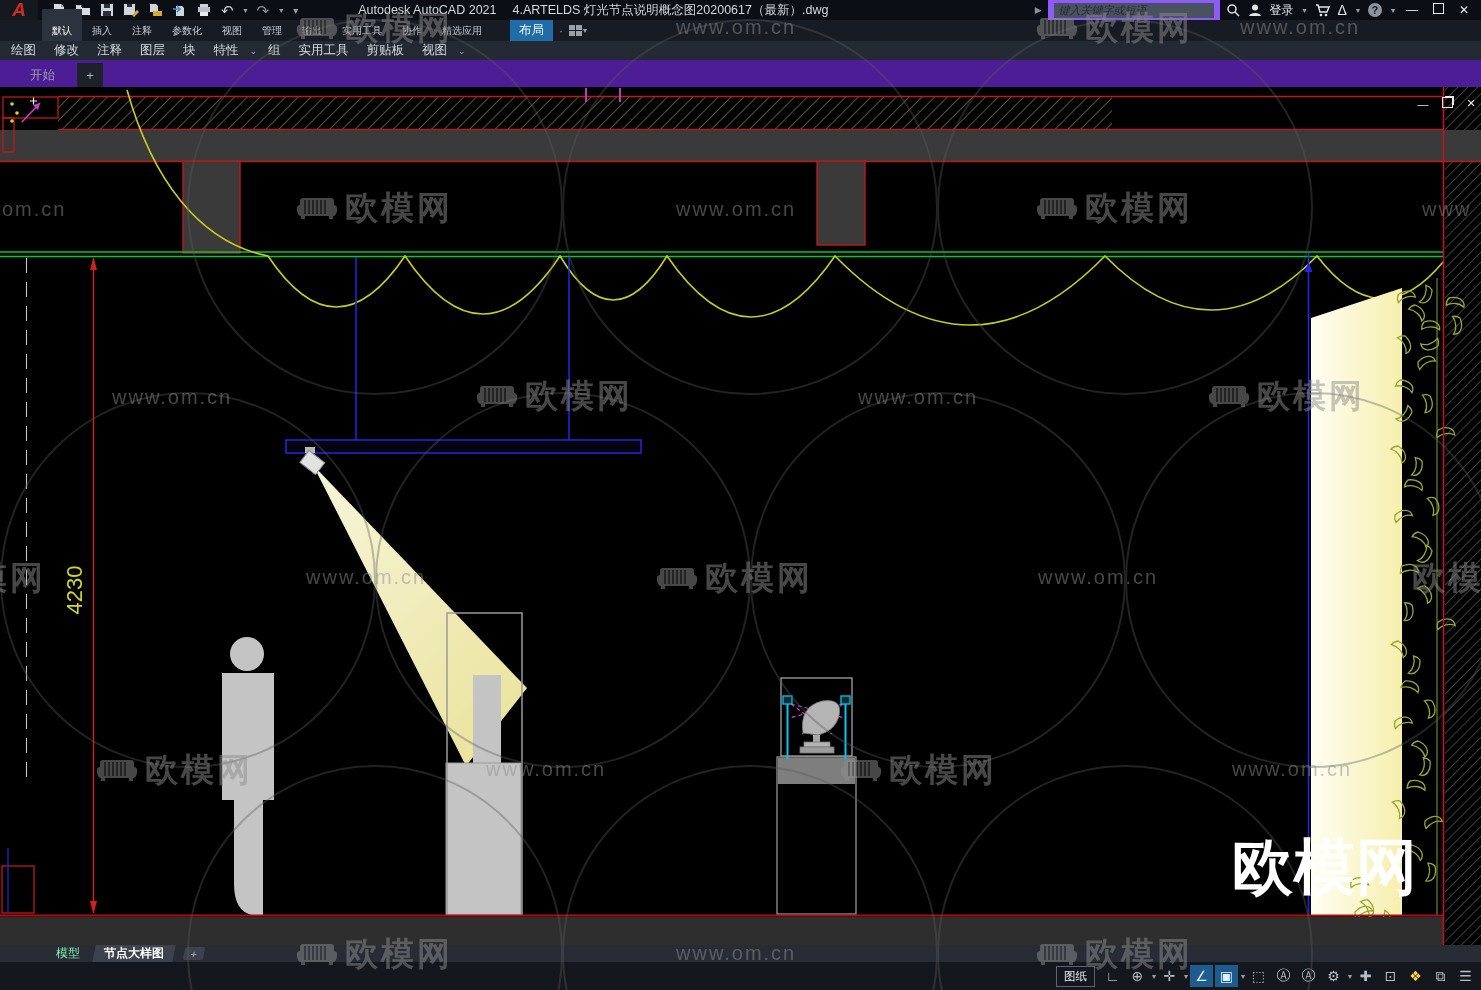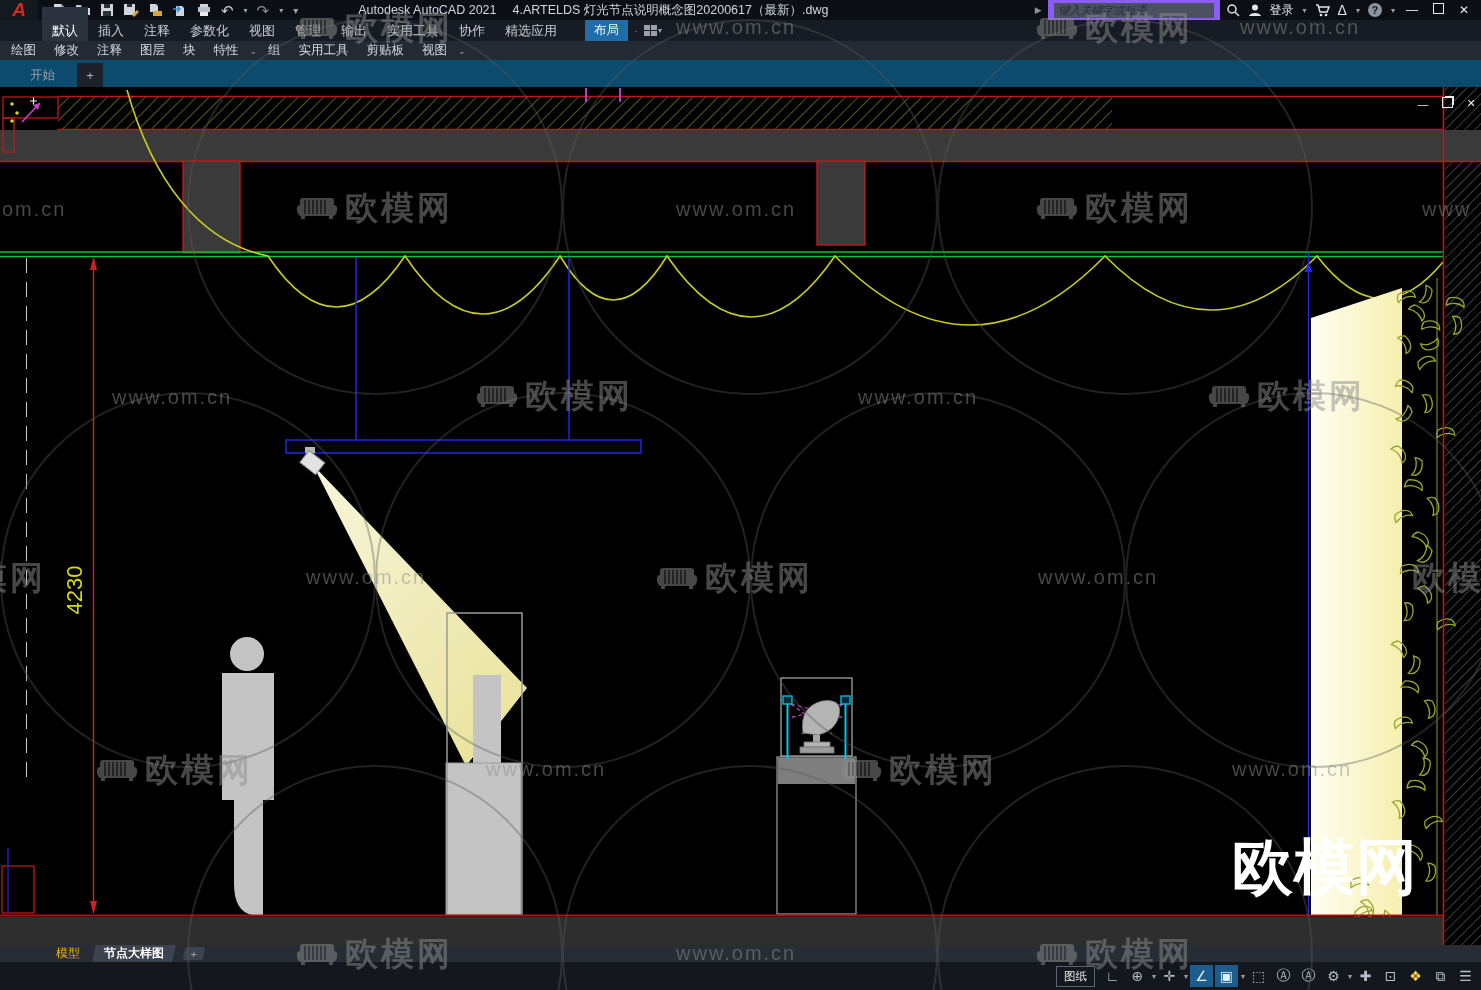--- a/index.html
+++ b/index.html
@@ -3,21 +3,21 @@
 <meta charset="utf-8">
 <style>
   html,body{margin:0;padding:0;background:#0b0e14;width:1481px;height:990px;overflow:hidden;
     font-family:"Liberation Sans","DejaVu Sans",sans-serif;-webkit-font-smoothing:antialiased;}
   #stage{position:relative;width:1481px;height:990px;overflow:hidden;}
   .row{position:absolute;left:0;right:0;display:flex;align-items:center;}
   
   #titlebar{top:0;height:20px;background:#0b0e14;z-index:4;}
   #ribbontabs{top:20px;height:21px;background:#171b23;z-index:4;}
   #panelrow{top:41px;height:19px;background:#242a34;z-index:4;}
-  #filetabs{top:60px;height:27px;background:#0c4a6e;z-index:4;align-items:flex-end;}
+  #filetabs{top:60px;height:27px;background:#4c1d95;z-index:4;align-items:flex-end;}
   #canvasbg{position:absolute;top:87px;left:0;width:1481px;height:858px;background:#000;z-index:1;}
   #tabbar{top:945px;height:17px;background:#272c35;z-index:4;}
   #statusbar{top:962px;height:28px;background:#14171d;z-index:4;justify-content:flex-end;padding-right:4px;gap:2px;}
   
   .logo{width:38px;height:20px;display:flex;align-items:center;justify-content:center;
     color:#d32b1e;font-weight:900;font-style:italic;font-size:19px;background:#14181f;}
   .qat{display:flex;align-items:center;gap:9px;margin-left:14px;}
   .qat svg{display:block;}
   .qat .uglyph{color:#cdd3da;font-size:15px;line-height:1;}
   .caret{color:#98a0aa;font-size:8px;margin-left:1px;}
@@ -29,40 +29,40 @@
   input.search{width:150px;height:15px;background:#4a5160;border:6px solid #8b5cf6;
     font-style:italic;font-size:11px;color:#1d2127;padding:0 5px;outline:none;}
   input.search::placeholder{color:#272c34;}
   .tbicon{color:#dfe3e8;font-size:13px;display:flex;align-items:center;}
   .login{color:#e2e6ea;font-size:12px;}
   .helpdot{width:14px;height:14px;border-radius:50%;background:#8d949e;color:#14171d;
     font-size:11px;font-weight:700;display:flex;align-items:center;justify-content:center;}
   .winbtn{color:#e8ebef;font-size:12px;width:18px;text-align:center;}
   .maxbox{width:9px;height:9px;border:1.3px solid #e8ebef;display:inline-block;}
   
-  .rtab{padding:15px 10px;color:#c6ccd3;font-size:13px;white-space:nowrap;}
+  .rtab{padding:15px 10px;color:#c6ccd3;font-size:10px;white-space:nowrap;}
   .rtab.active{background:#2c333f;color:#fff;}
   .chip{background:#1f6da8;color:#f2f7fb;font-size:12.5px;padding:2px 9px;margin-left:18px;white-space:nowrap;}
   .dot{color:#8b929c;margin-left:6px;font-size:12px;}
   .gridicon{margin-left:6px;display:flex;align-items:center;}
   
   .pitem{padding:0 9px;color:#d6dae0;font-size:12.5px;white-space:nowrap;}
   .pcaret{color:#9aa2ac;font-size:9px;margin:0 2px;}
   
   .ftab{height:24px;display:flex;align-items:center;padding:0 16px;color:#9aa1aa;font-size:12.5px;white-space:nowrap;}
   .ftab.start{margin-left:14px;}
   .ftab.doc{background:#2b323d;color:#e9ebef;margin-left:34px;}
   .ftab .x{margin-left:9px;color:#aeb5be;font-size:12px;}
   .addtab{width:26px;height:24px;display:flex;align-items:center;justify-content:center;
     color:#aeb5be;background:#1c212a;margin-left:6px;font-size:13px;}
   
   #cwc{position:absolute;top:97px;left:1416px;display:flex;gap:10px;align-items:center;z-index:3;}
   #cwc .winbtn{width:14px;font-size:11px;}
   
-  .ltab{color:#eab308;font-size:12px;padding:0 10px;margin-left:46px;}
+  .ltab{color:#86efac;font-size:12px;padding:0 10px;margin-left:46px;}
   .ltab.active{background:#3c434e;color:#fff;font-weight:700;margin-left:4px;height:17px;
     display:flex;align-items:center;transform:skewX(-12deg);}
   .ltab.active span{transform:skewX(12deg);}
   .laddtab{color:#aeb5be;background:#3c434e;border-radius:2px;width:20px;height:13px;margin-left:10px;
     display:flex;align-items:center;justify-content:center;font-size:11px;transform:skewX(-12deg);}
   
   .sbtn{border:1px solid #5c6470;color:#e8ebef;font-size:11.5px;height:19px;display:flex;
     align-items:center;padding:0 7px;margin-right:4px;}
   .sic{min-width:23px;height:22px;display:flex;align-items:center;justify-content:center;
     color:#b6bfc9;font-size:14px;}

